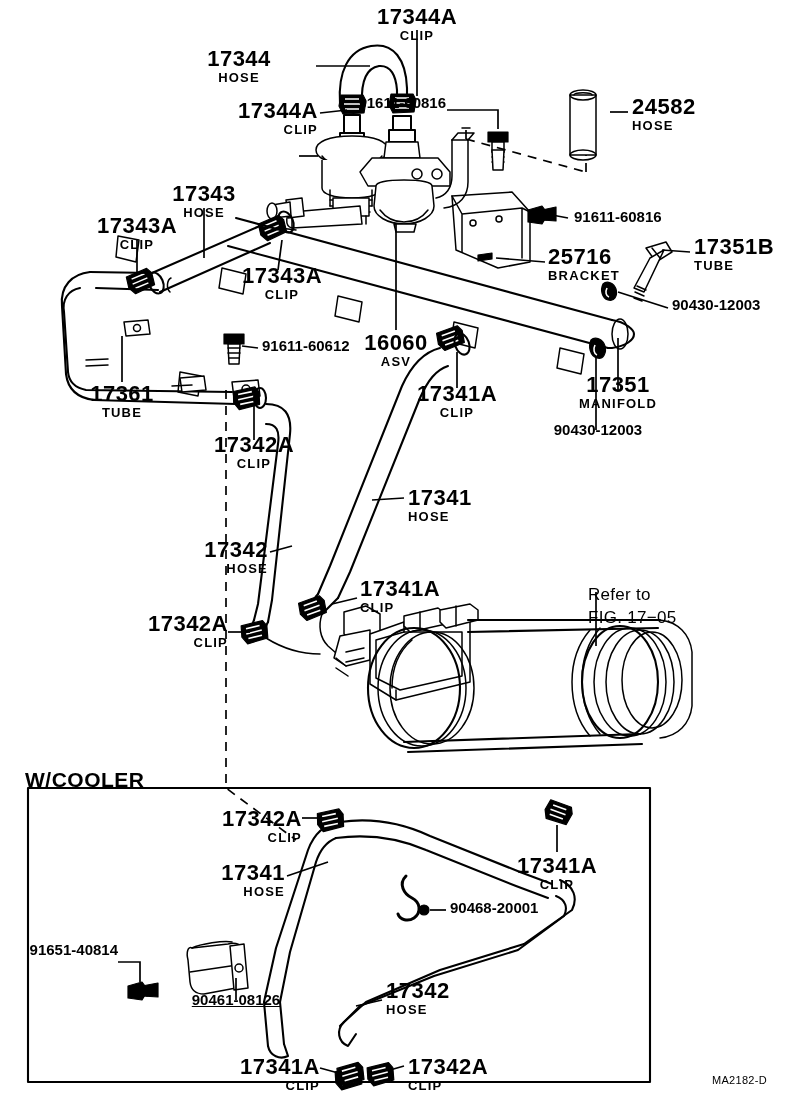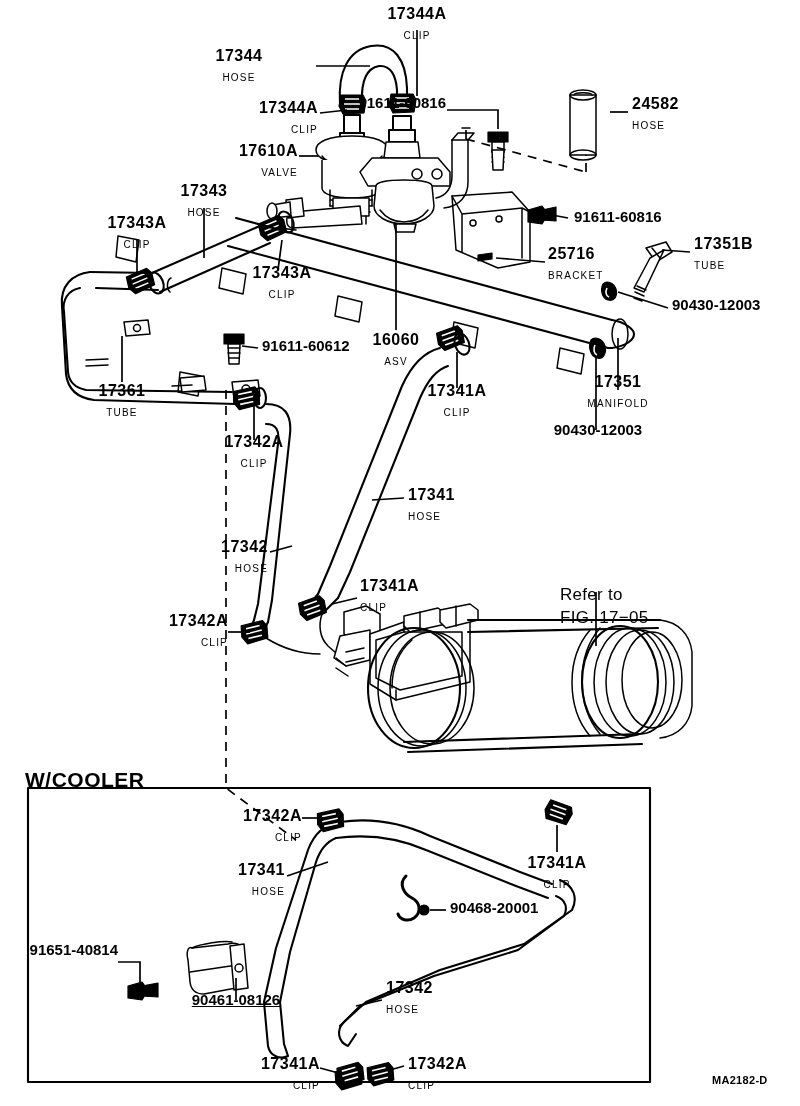--- a/index.html
+++ b/index.html
@@ -6,28 +6,28 @@
   html,body{margin:0;padding:0;background:#ffffff;}
   body{
     width:800px;height:1106px;position:relative;overflow:hidden;
     font-family:"Liberation Sans","DejaVu Sans",sans-serif;
     color:#000;
   }
   #stage{position:absolute;left:0;top:0;width:800px;height:1106px;}
   svg#art{position:absolute;left:0;top:0;width:800px;height:1106px;}
 
   .lbl{position:absolute;white-space:nowrap;line-height:1;}
-  .lbl .pn{display:block;font-size:16px;font-weight:bold;letter-spacing:.5px;}
+  .lbl .pn{display:block;font-size:22px;font-weight:bold;letter-spacing:.5px;}
   .lbl .pn.small{font-size:15px;font-weight:bold;letter-spacing:0;}
-  .lbl .sub{display:block;font-size:10px;font-weight:normal;letter-spacing:1.2px;margin-top:9px;}
+  .lbl .sub{display:block;font-size:13px;font-weight:bold;letter-spacing:1.2px;margin-top:1px;}
   .lbl.r{text-align:right;}
   .lbl.c{text-align:center;}
 
   .cooler-title{position:absolute;font-size:21px;font-weight:bold;letter-spacing:.5px;}
-  .figcode{position:absolute;font-size:11px;font-weight:bold;letter-spacing:.3px;}
+  .figcode{position:absolute;font-size:11px;font-weight:normal;letter-spacing:.3px;}
   .refer{position:absolute;font-size:17px;line-height:1.35;font-weight:normal;letter-spacing:.3px;}
 </style>
 </head>
 <body>
 
 <div id="stage">
 
   <svg id="art" viewBox="0 0 800 1106">
     <defs>
       <style>
@@ -368,24 +368,20 @@
   <div class="lbl c" style="left:367px;top:6px;width:100px;">
     <span class="pn">17344A</span>
     <span class="sub">CLIP</span>
   </div>
 
   <div class="lbl r" style="left:166px;top:100px;width:152px;">
     <span class="pn">17344A</span>
     <span class="sub">CLIP</span>
   </div>
 
-  <div class="lbl r" style="left:150px;top:143px;width:148px;">
-    <span class="pn">17610A</span>
-    <span class="sub">VALVE</span>
-  </div>
 
   <div class="lbl c" style="left:154px;top:183px;width:100px;">
     <span class="pn">17343</span>
     <span class="sub">HOSE</span>
   </div>
 
   <div class="lbl c" style="left:87px;top:215px;width:100px;">
     <span class="pn">17343A</span>
     <span class="sub">CLIP</span>
   </div>
@@ -468,21 +464,21 @@
   <div class="lbl" style="left:360px;top:578px;width:110px;">
     <span class="pn">17341A</span>
     <span class="sub">CLIP</span>
   </div>
 
   <div class="lbl r" style="left:118px;top:613px;width:110px;">
     <span class="pn">17342A</span>
     <span class="sub">CLIP</span>
   </div>
 
-  <div class="refer" style="left:560px;top:584px;">
+  <div class="refer" style="left:588px;top:584px;">
     <span>Refer to</span><br>
     <span>FIG. 17−05</span>
   </div>
 
   <div class="cooler-title" style="left:25px;top:768px;">W/COOLER</div>
 
   <div class="lbl r" style="left:198px;top:808px;width:104px;">
     <span class="pn">17342A</span>
     <span class="sub">CLIP</span>
   </div>

